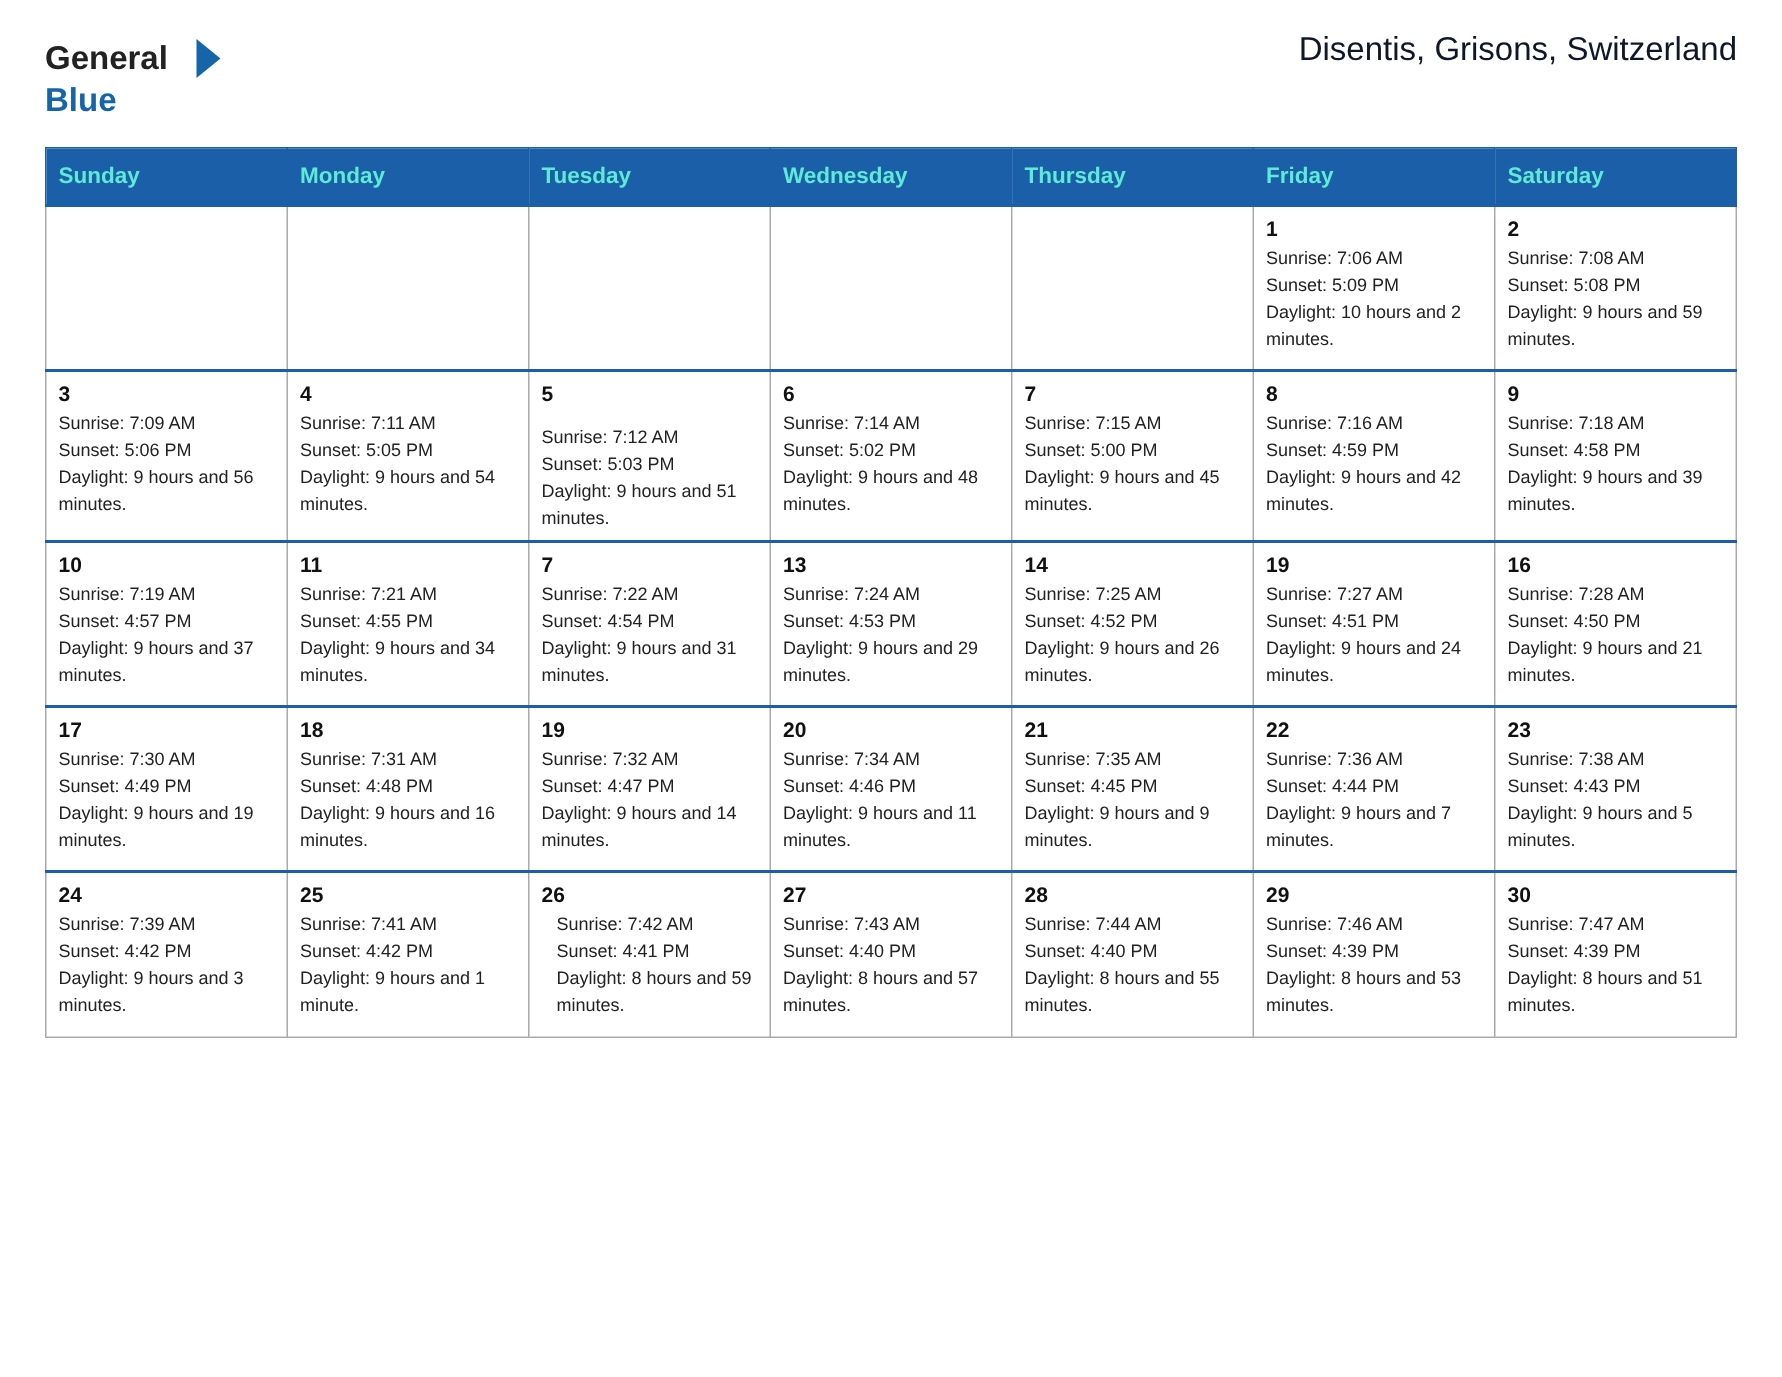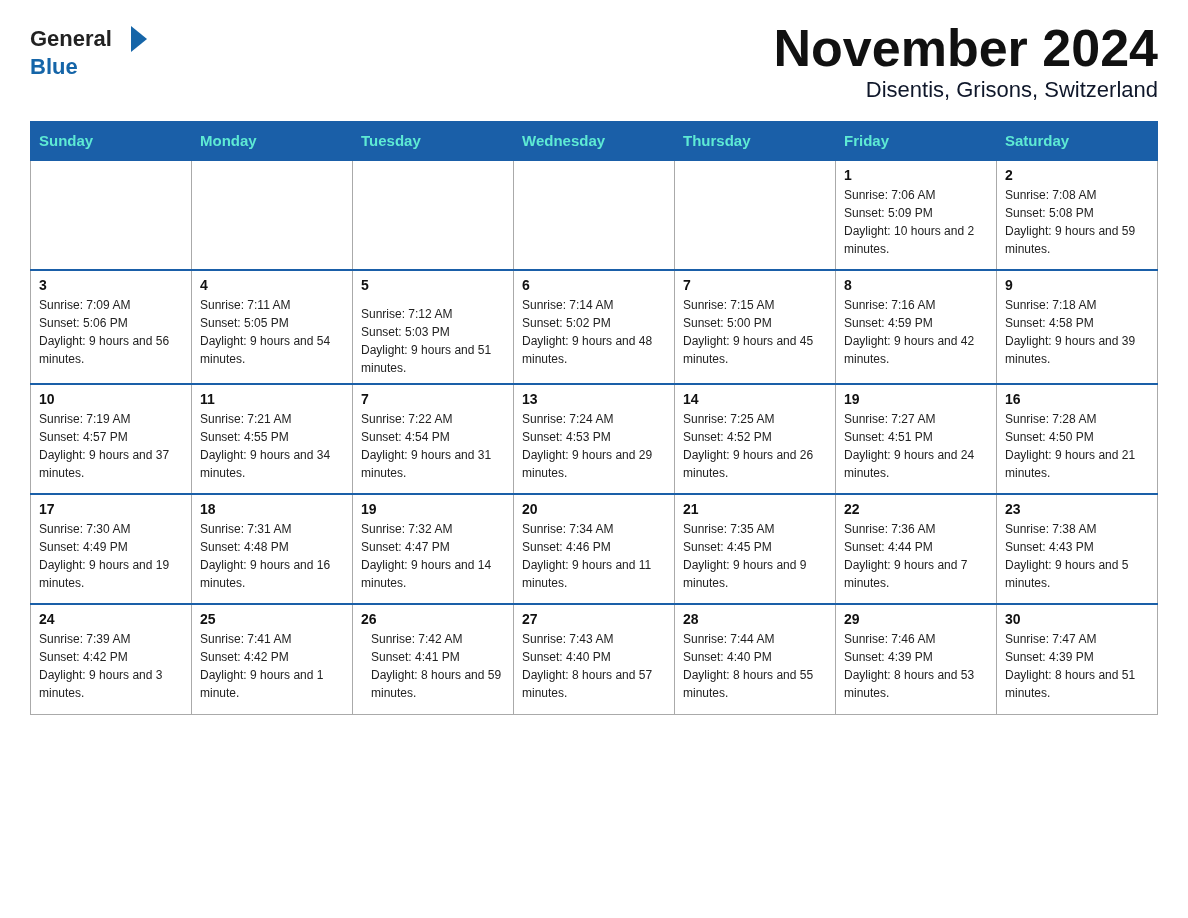--- a/index.html
+++ b/index.html
@@ -99,21 +99,20 @@
 
 <div class="header">
   <div class="logo">
     <div class="logo-text">
       <span>General</span>
       <span style="display:inline-block;width:0;height:0;border-top:13px solid transparent;border-bottom:13px solid transparent;border-left:16px solid #1565a8;margin-left:3px;margin-right:2px;vertical-align:middle;"></span>
     </div>
     <div class="logo-blue-line">Blue</div>
   </div>
   <div class="title-block">
-    <h1>November 2024</h1>
     <h2>Disentis, Grisons, Switzerland</h2>
   </div>
 </div>
 
 <table class="calendar">
   <thead>
     <tr>
     <th>Sunday</th>
         <th>Monday</th>
         <th>Tuesday</th>

